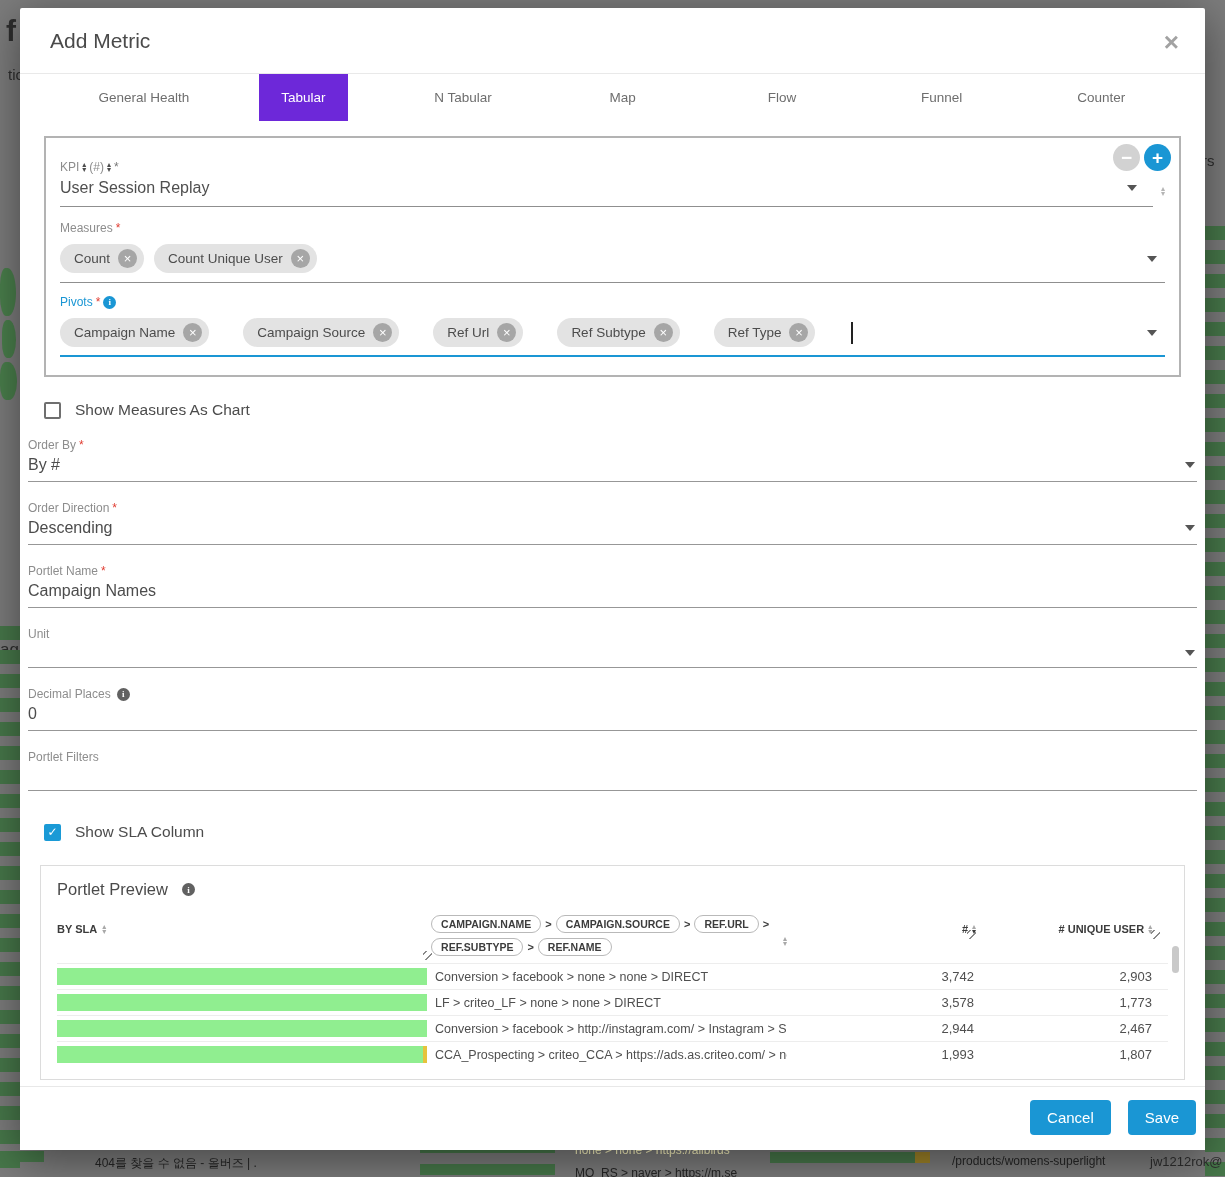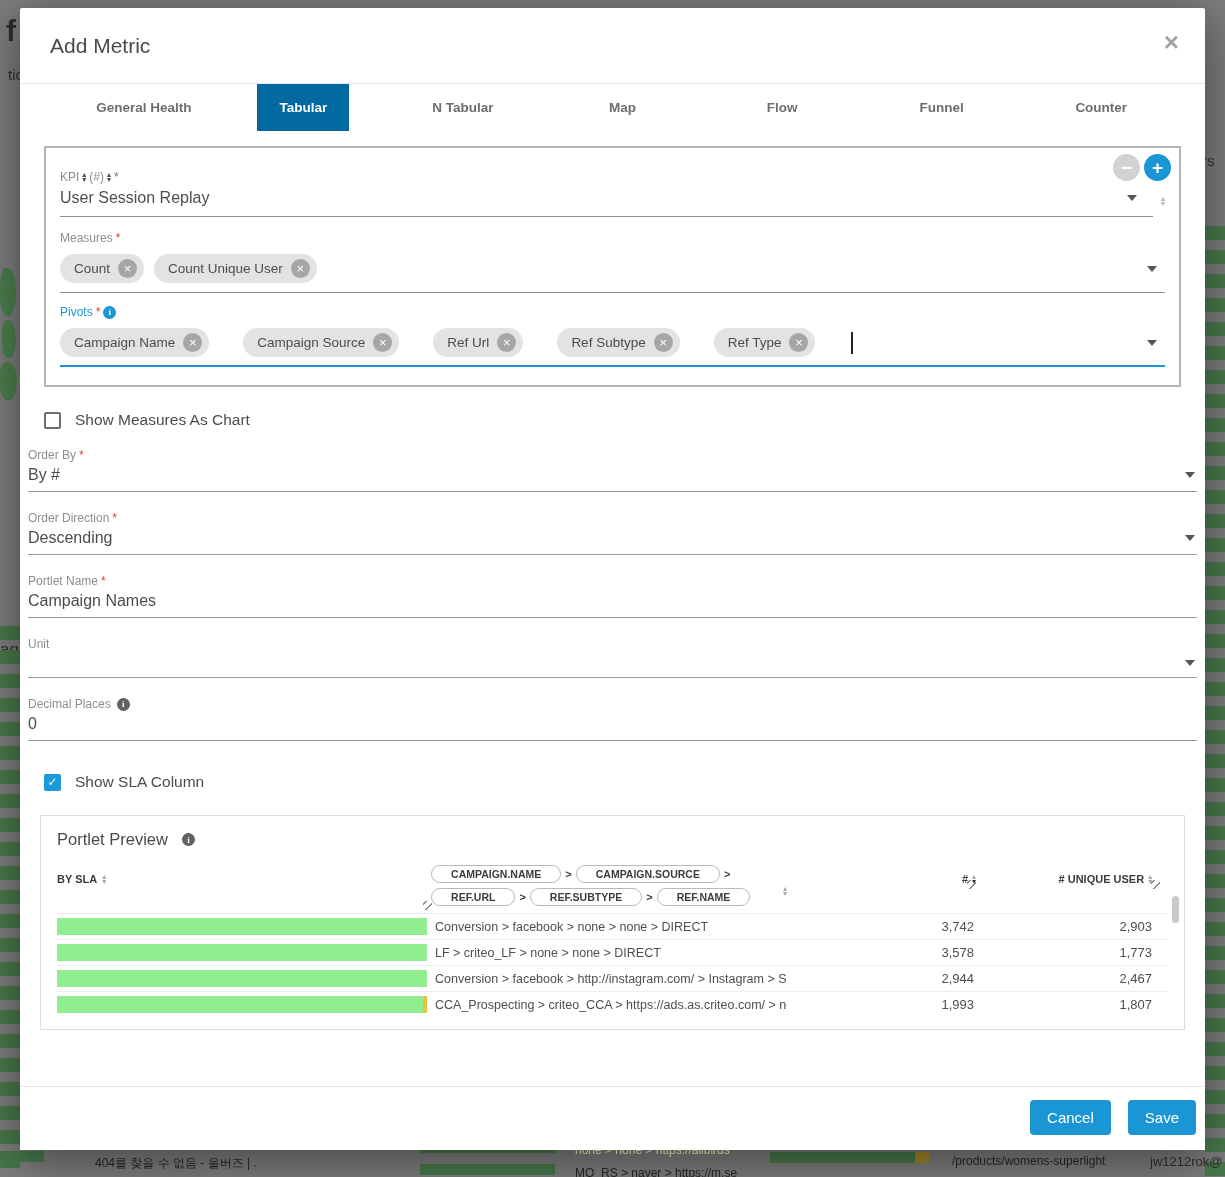--- a/index.html
+++ b/index.html
@@ -12,30 +12,30 @@
     background:repeating-linear-gradient(to bottom,#47784a 0 14px,rgba(0,0,0,0) 14px 24px); }
   .bg-blob { position:absolute; left:0; top:268px; width:18px; height:132px; z-index:1; }
   .bg-blob i { position:absolute; background:#4a7f4c; border-radius:40% 60% 55% 45%; display:block; }
   .bg-bar { position:absolute; height:11px; background:#47784a; z-index:1; }
   .bg-bar .yellow-tip { position:absolute; right:0; top:0; width:15px; height:100%; background:#a08428; }
 
   
   .modal { position:absolute; left:20px; top:8px; width:1185px; height:1142px; background:#fff;
     z-index:10; box-shadow:0 10px 45px rgba(0,0,0,.45); border-radius:2px; }
 
-  .modal-header { height:76px; display:flex; align-items:center; padding:0 30px;
+  .modal-header { height:66px; display:flex; align-items:center; padding:0 30px;
     border-bottom:1px solid #e9e9e9; position:relative; }
   .modal-title { font-size:21px; color:#4a4a4a; }
   .close-btn { position:absolute; right:26px; top:24px; font-size:26px; line-height:20px;
     color:#a2a2a2; cursor:pointer; font-weight:bold; }
 
   .tabs { height:47px; display:flex; padding:0 24px 0 44px; }
   .tab { flex:1; display:flex; justify-content:center; align-items:stretch; cursor:pointer; }
-  .tab-inner { display:flex; align-items:center; padding:0 22px; font-size:13.5px; font-weight:bold; color:#6e6e6e; }
-  .tab.active .tab-inner { background:#0369a1; color:#fff; }
+  .tab-inner { display:flex; align-items:center; padding:0 22px; font-size:13.5px; font-weight:normal; color:#6e6e6e; }
+  .tab.active .tab-inner { background:#6d28d9; color:#fff; }
 
   
   .kpi-box { margin:15px 24px 0; border:2px solid #b3b3b3; padding:12px 14px 18px; position:relative; }
   .kpi-actions { position:absolute; top:6px; right:8px; display:flex; gap:4px; }
   .circle-btn { width:27px; height:27px; border-radius:50%; display:flex; align-items:center;
     justify-content:center; color:#fff; font-size:19px; font-weight:bold; cursor:pointer; }
   .circle-btn.minus { background:#d2d2d2; }
   .circle-btn.plus  { background:#1a96d4; }
 
   .small-label { font-size:12px; color:#8d8d8d; display:flex; align-items:center; gap:3px; }
@@ -87,21 +87,21 @@
   .field-value .caret { margin-right:2px; }
 
   
   .preview-box { margin:24px 20px 0; border:1px solid #dcdcdc; padding:14px 16px 12px; position:relative; }
   .preview-title-row { display:flex; align-items:center; gap:14px; font-size:16.5px; color:#4a4a4a; }
   .phead { display:flex; align-items:flex-start; margin-top:16px; padding-bottom:7px;
     font-size:11px; font-weight:bold; color:#3c3c3c; }
   .c-sla { width:370px; display:flex; align-items:center; gap:5px; padding-top:8px; }
   .c-piv { flex:1; display:flex; align-items:center; position:relative; padding-right:4px; }
   .pills { width:342px; display:flex; flex-wrap:wrap; align-items:center; gap:4px; row-gap:5px; margin-left:8px; }
-  .pill { border:1px solid #b9b9b9; border-radius:9px; padding:2px 19px; font-size:10.5px; background:#fff; white-space:nowrap; }
+  .pill { border:1px solid #b9b9b9; border-radius:9px; padding:2px 9px; font-size:10.5px; background:#fff; white-space:nowrap; }
   .pill-sep { font-size:11px; }
   .c-piv .updown { margin-left:10px; margin-top:10px; }
   .c-num { width:187px; display:flex; justify-content:flex-end; align-items:center; gap:4px; padding-top:8px; }
   .c-unique { width:178px; display:flex; justify-content:flex-end; align-items:center; gap:4px; padding-top:8px; }
   .c-gutter { width:16px; }
   .rhandle { position:absolute; bottom:-4px; width:9px; height:9px; cursor:col-resize;
     background:repeating-linear-gradient(135deg,rgba(0,0,0,0) 0 2px,#8a8a8a 2px 3.2px,rgba(0,0,0,0) 3.2px 5.5px); }
 
   .prow { display:flex; align-items:center; height:26px; border-top:1px solid #ededed; }
   .prow:last-child { border-bottom:1px solid #ededed; }
@@ -306,20 +306,28 @@
   <div class="field">
     <div class="small-label">
       <span>Decimal Places</span>
       <span class="info-icon gray" style="margin-left:3px;">i</span>
     </div>
     <div class="field-value">
       <span>0</span>
     </div>
   </div>
 
+  <div class="field">
+    <div class="small-label">
+        <span>Portlet Filters</span>
+      </div>
+    <div class="field-value">
+      <span></span>
+    </div>
+  </div>
 
   <div class="check-row sla">
     <span class="checkbox checked">✓</span>
     <span>Show SLA Column</span>
   </div>
 
   <div class="preview-box">
     <div class="preview-title-row">
       <span>Portlet Preview</span>
       <span class="info-icon gray">i</span>

